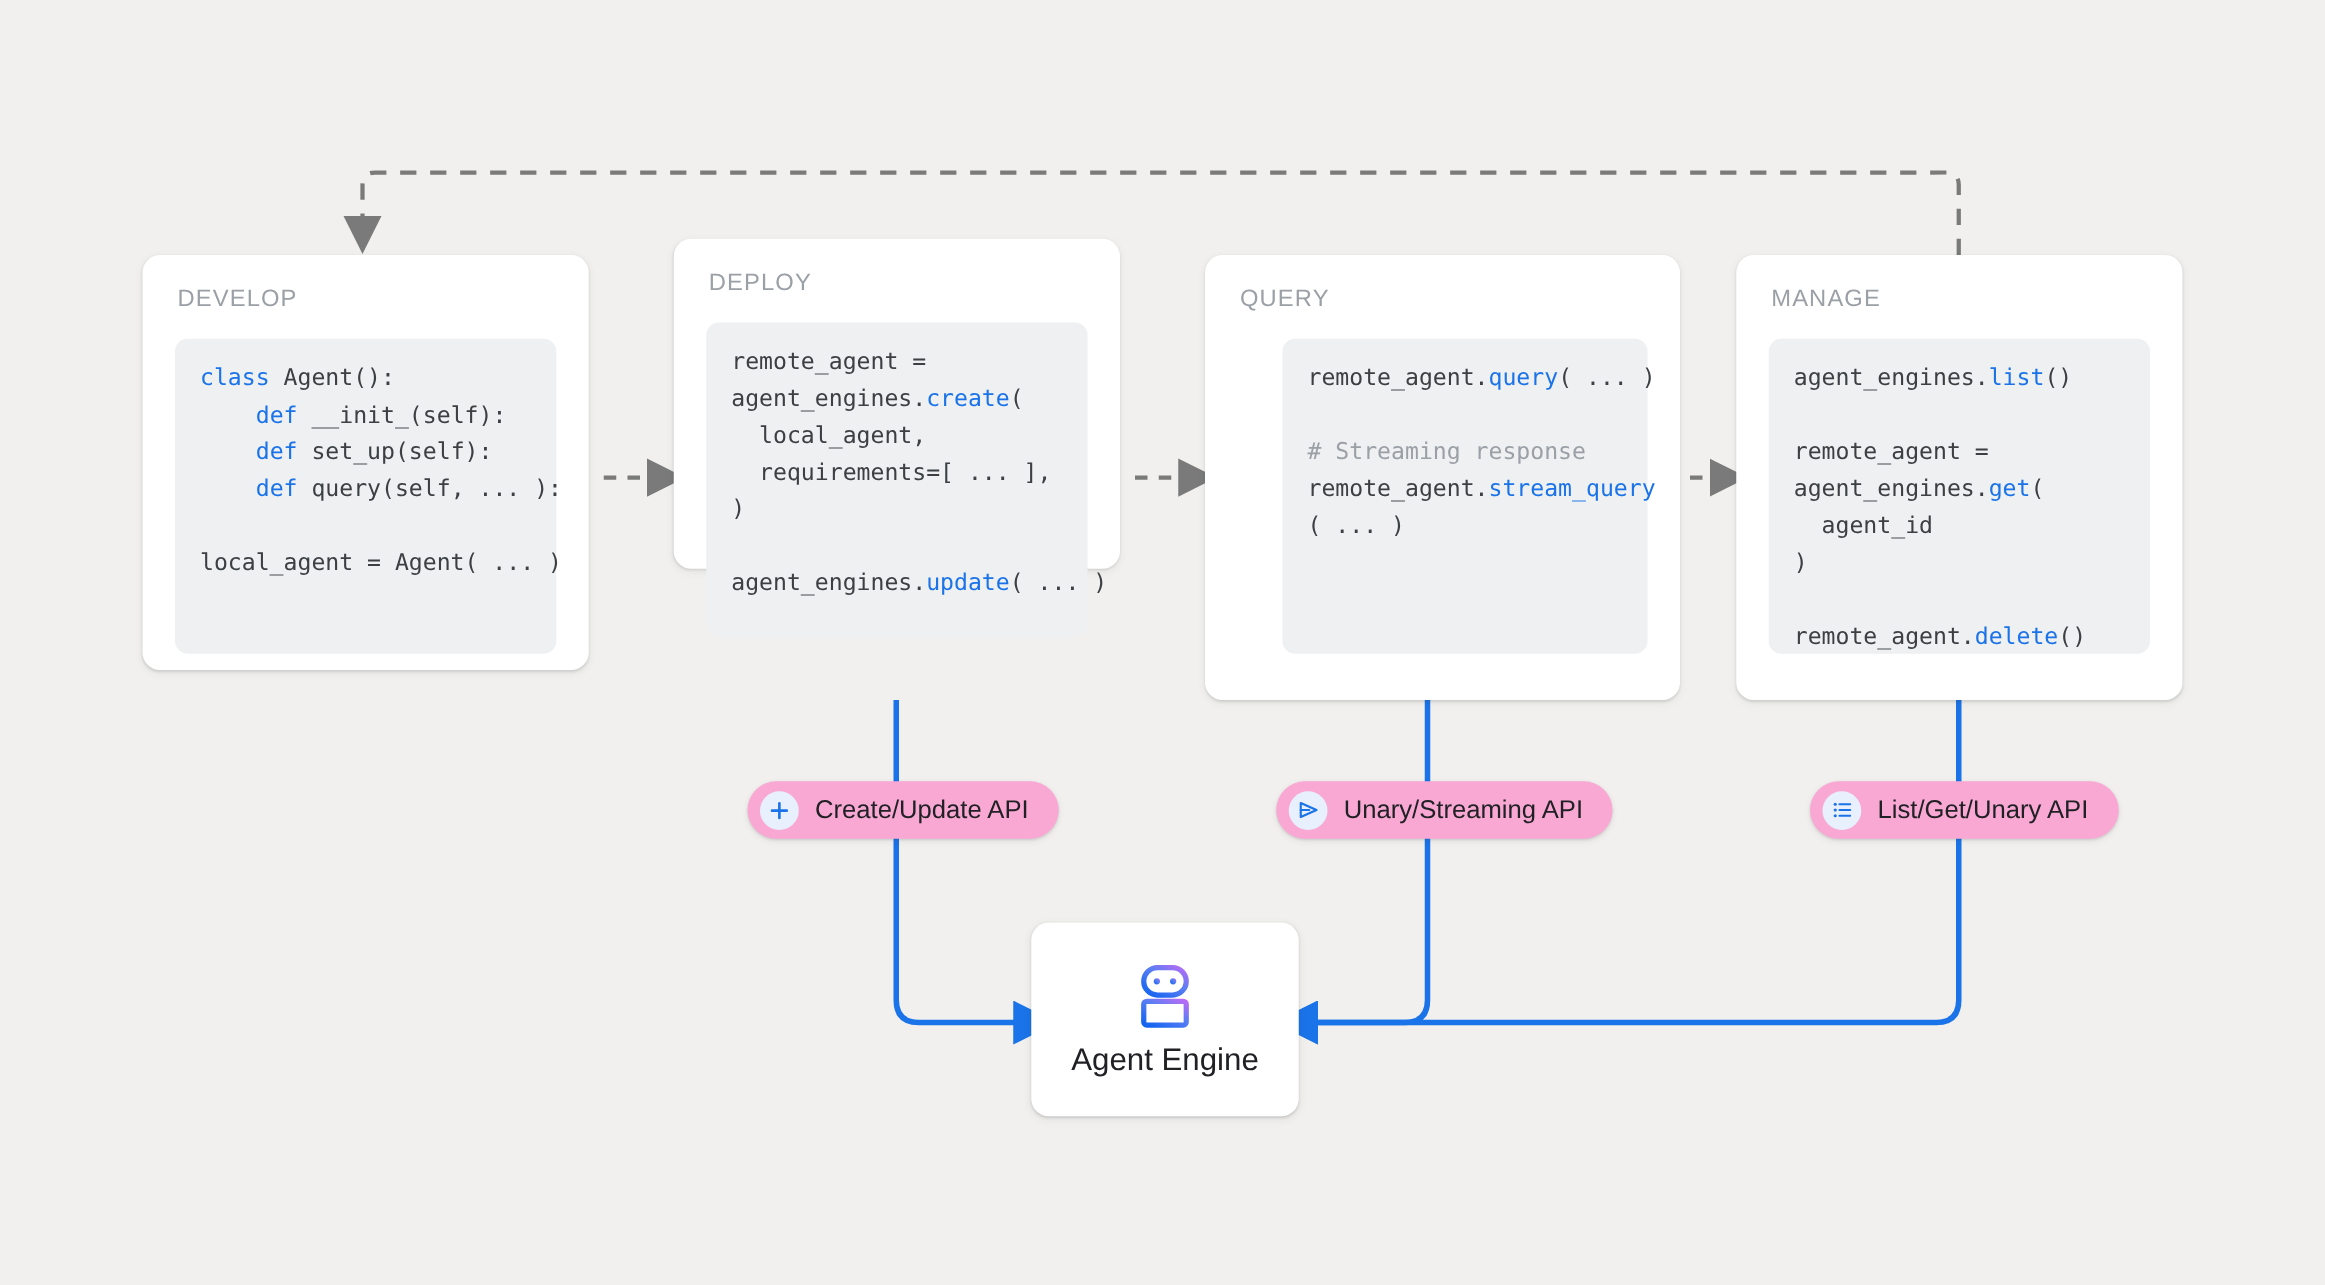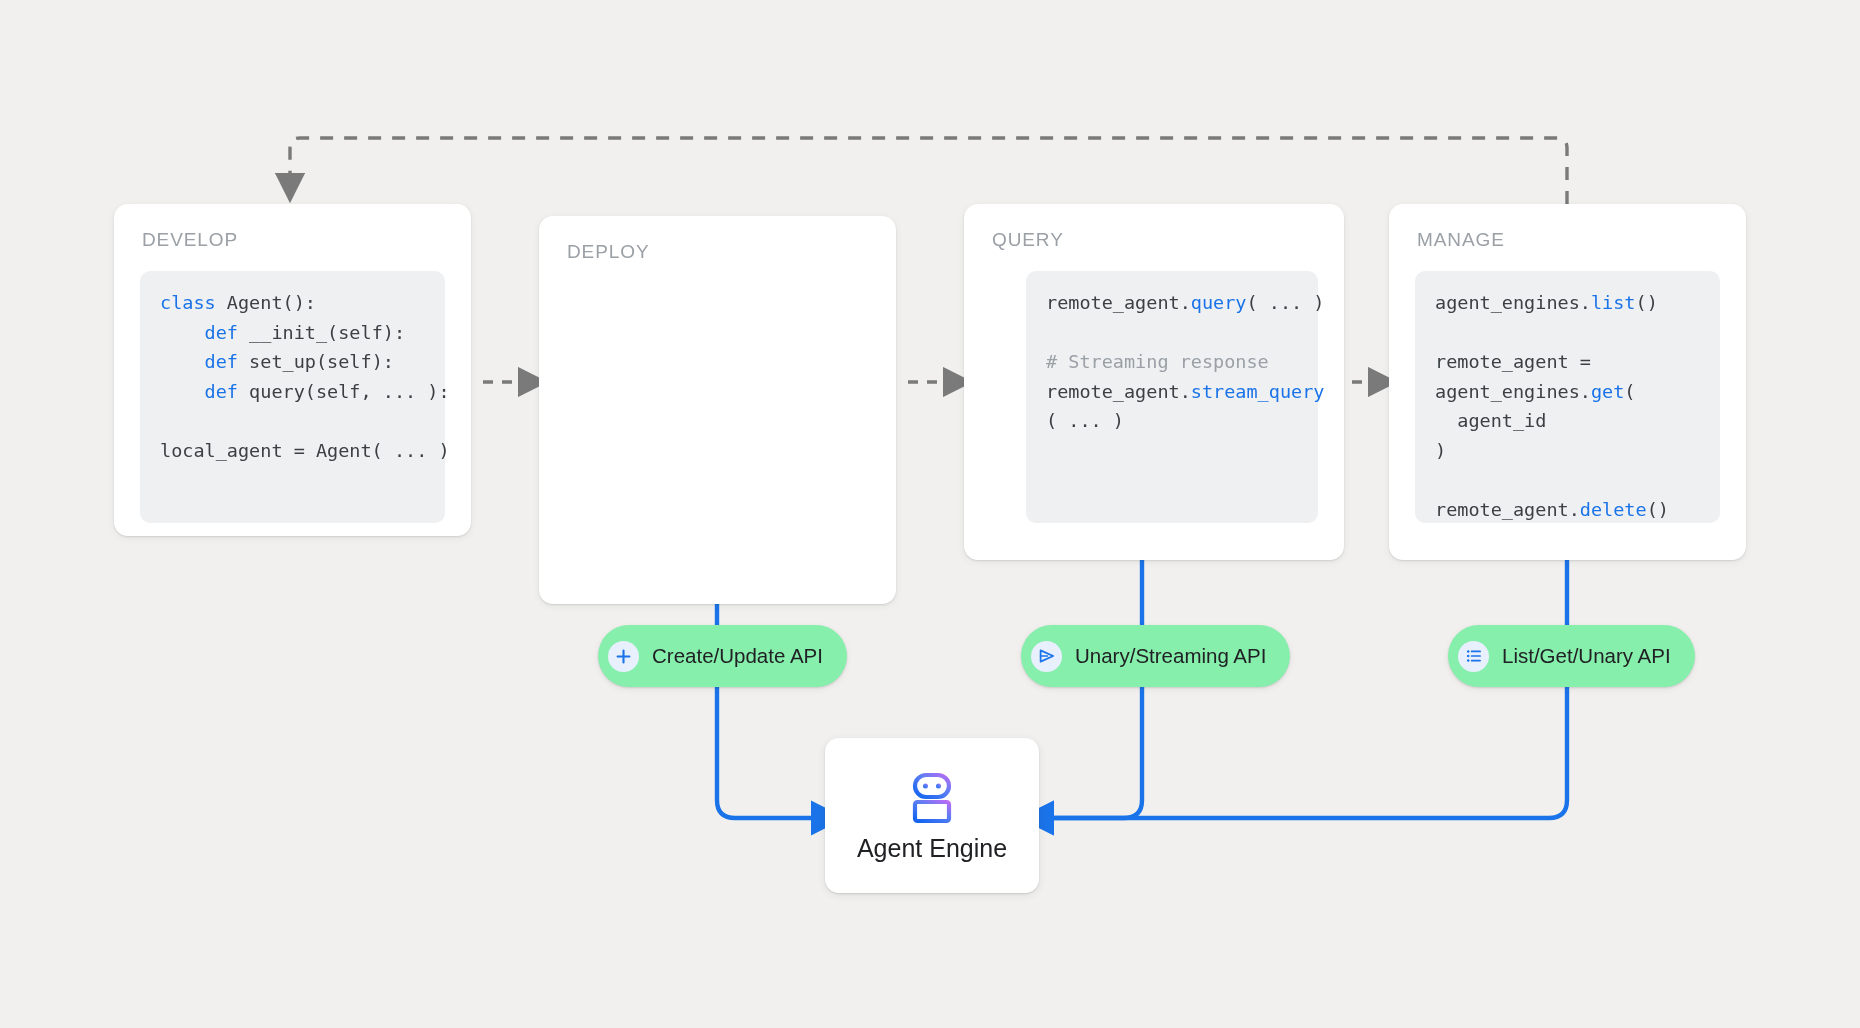--- a/index.html
+++ b/index.html
@@ -58,38 +58,38 @@
     line-height: 29.5px;
     color: #3c4043;
     white-space: pre;
     box-sizing: border-box;
   }
   .kw { color: #1a73e8; }
   .cmt { color: #9aa0a6; }
 
   
   #card-develop { left: 114px;  top: 204px; width: 357px; height: 332px; }
-  #card-deploy  { left: 539px;  top: 216px; width: 357px; height: 388px; }
+  #card-deploy  { left: 539px;  top: 191px; width: 357px; height: 264px; }
   #card-query   { left: 964px;  top: 204px; width: 380px; height: 356px; }
   #card-manage  { left: 1389px; top: 204px; width: 357px; height: 356px; border-radius: 14px; }
 
   #card-develop .code { height: 252px; }
   #card-deploy  .code { height: 252px; }
   #card-query   .code { height: 252px; margin-left: 36px; }
   #card-manage  .code { height: 252px; }
 
   
   .pill {
     position: absolute;
     display: flex;
     align-items: center;
     gap: 13px;
-    background: #86efac;
+    background: #f9a8d4;
     border-radius: 999px;
-    height: 62px;
+    height: 46px;
     padding: 0 24px 0 10px;
     box-shadow: 0 1px 2px rgba(60,64,67,.16), 0 2px 6px rgba(60,64,67,.08);
     z-index: 5;
     box-sizing: border-box;
     white-space: nowrap;
   }
   .pill-icon {
     width: 31px;
     height: 31px;
     border-radius: 50%;
@@ -184,20 +184,27 @@
     <div class="code"><span class="kw">class</span><span> Agent():</span>
 <span>    </span><span class="kw">def</span><span> __init_(self):</span>
 <span>    </span><span class="kw">def</span><span> set_up(self):</span>
 <span>    </span><span class="kw">def</span><span> query(self, ... ):</span>
 <span></span>
 <span>local_agent = Agent( ... )</span></div>
   </div>
 
   <div class="card" id="card-deploy">
     <div class="card-title">DEPLOY</div>
+    <div class="code"><span>remote_agent =</span>
+<span>agent_engines.</span><span class="kw">create</span><span>(</span>
+<span>  local_agent,</span>
+<span>  requirements=[ ... ],</span>
+<span>)</span>
+<span></span>
+<span>agent_engines.</span><span class="kw">update</span><span>( ... )</span></div>
   </div>
 
   <div class="card" id="card-query">
     <div class="card-title">QUERY</div>
     <div class="code"><span>remote_agent.</span><span class="kw">query</span><span>( ... )</span>
 <span></span>
 <span class="cmt"># Streaming response</span>
 <span>remote_agent.</span><span class="kw">stream_query</span>
 <span>( ... )</span></div>
   </div>

